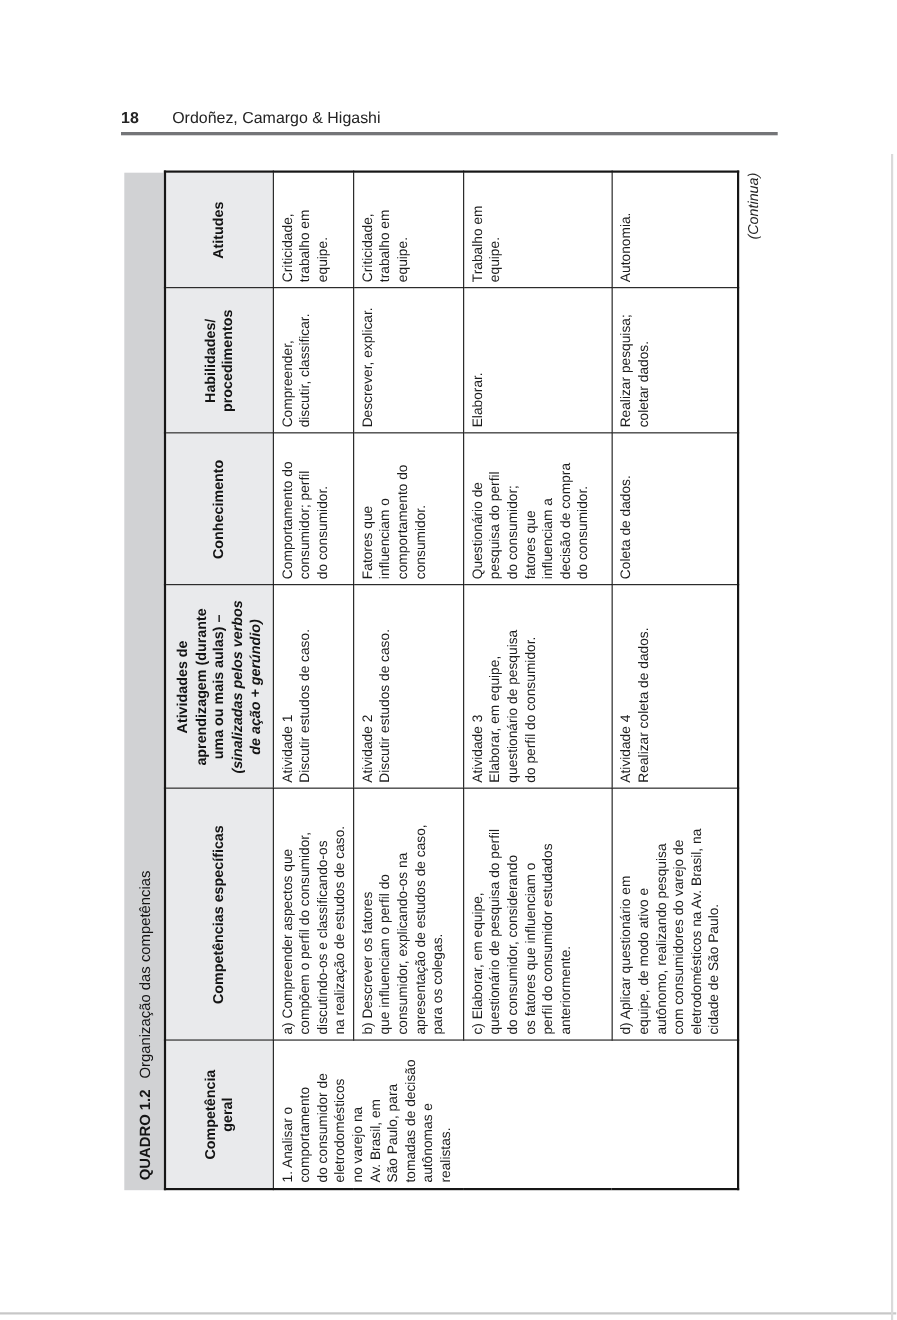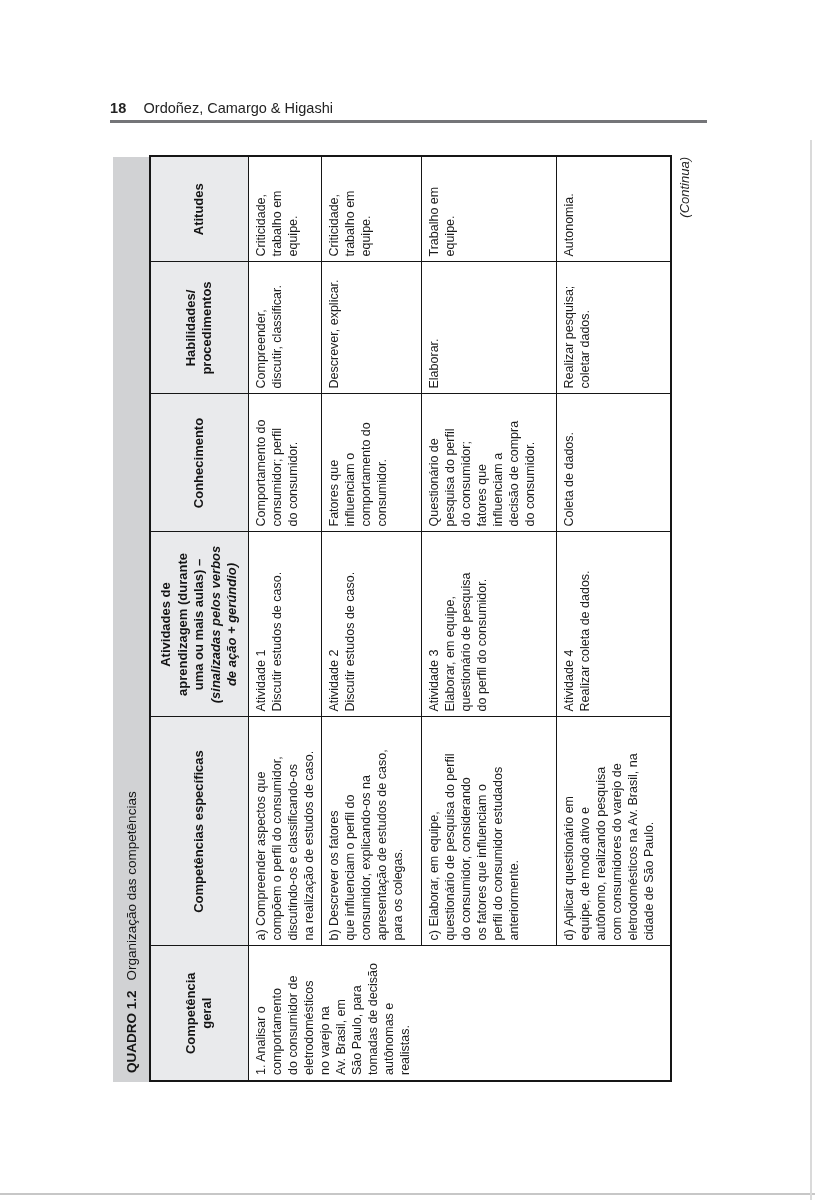--- a/index.html
+++ b/index.html
@@ -11,21 +11,21 @@
     color: #1c1c1c;
     overflow: hidden;
   }
 
   
   .running-head {
     position: absolute; left: 110px; top: 100px;
     font-size: 14.5px; color: #232323;
     display: flex; align-items: baseline;
   }
-  .running-head .page-num { font-weight: bold; margin-right: 17px; letter-spacing: .2px; }
+  .running-head .page-num { font-weight: bold; margin-right: 30px; letter-spacing: .2px; }
   .head-rule {
     position: absolute; left: 110px; top: 120px;
     width: 597px; height: 2.5px; background: #747578;
   }
 
   
   .table-zone {
     position: absolute; left: 113px; top: 157px;
     width: 588px; height: 925px;
   }

